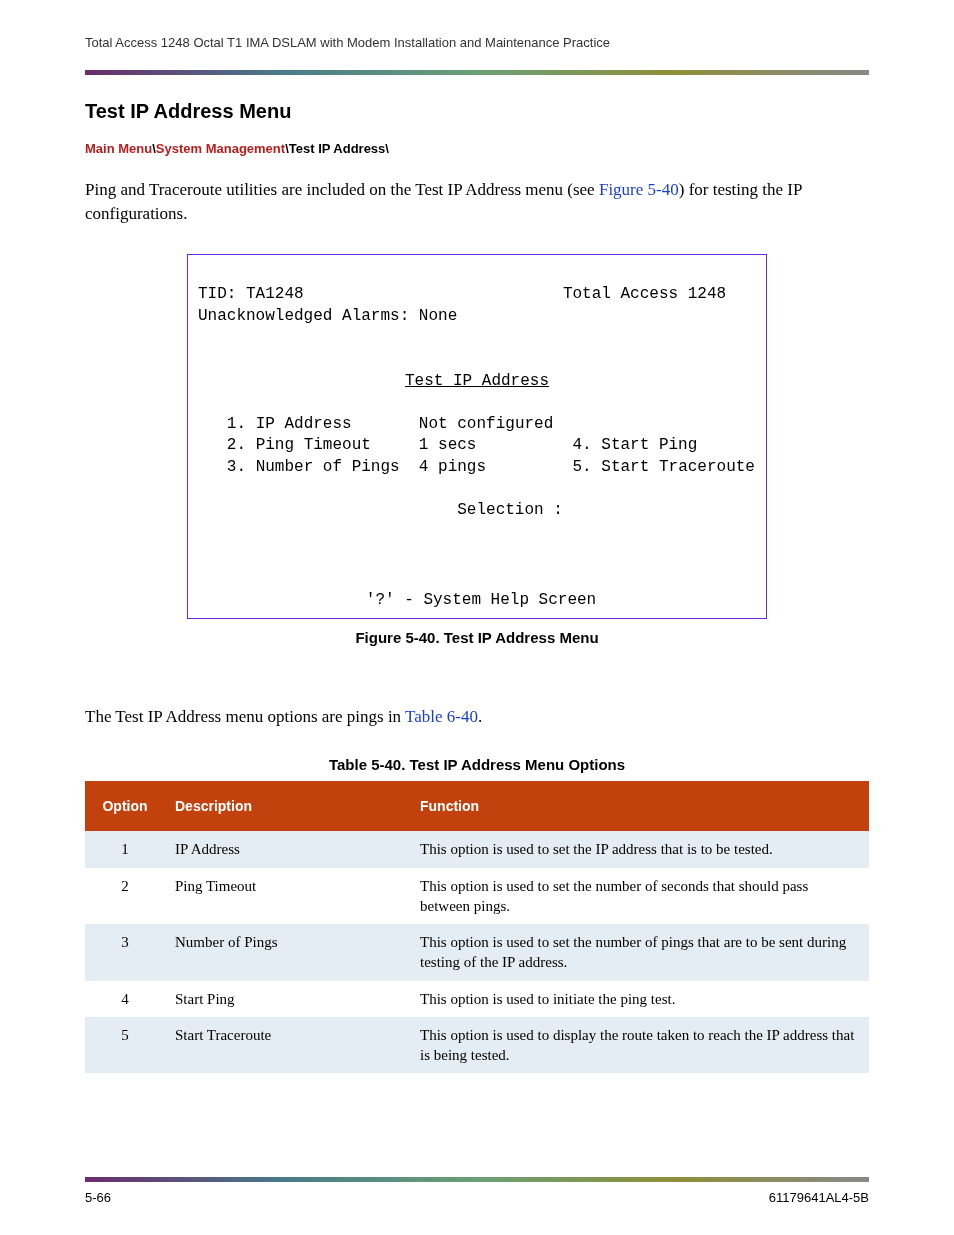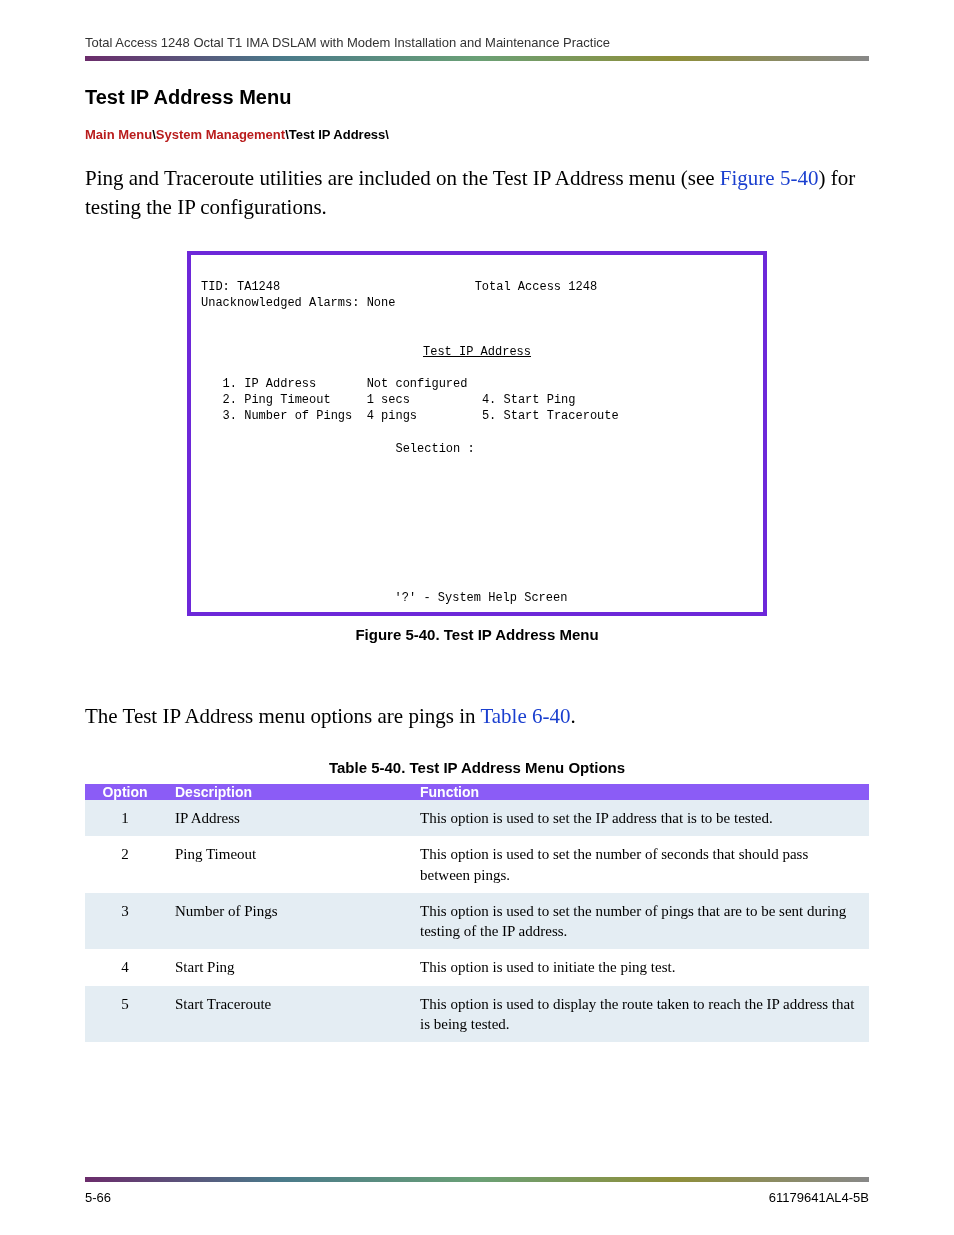--- a/index.html
+++ b/index.html
@@ -12,21 +12,21 @@
       position: relative;
       padding: 0;
     }
     .page {
       padding: 35px 85px 50px 85px;
     }
     .header {
       font-family: Arial, Helvetica, sans-serif;
       font-size: 13px;
       color: #333;
-      margin-bottom: 6px;
+      margin-bottom: 20px;
     }
     .header-rule {
       height: 5px;
       background: linear-gradient(to right, #6b2c6b 0%, #4a7a8a 25%, #6aa076 50%, #8f8f3a 75%, #888 100%);
       margin-bottom: 25px;
     }
     .section-title {
       font-family: Arial, Helvetica, sans-serif;
       font-size: 20px;
       font-weight: 900;
@@ -35,33 +35,33 @@
     .breadcrumb {
       font-family: Arial, Helvetica, sans-serif;
       font-size: 13px;
       font-weight: bold;
       margin-bottom: 22px;
     }
     .breadcrumb .link { color: #b91c1c; }
     .breadcrumb .sep { color: #000; }
     .breadcrumb .current { color: #000; }
     .body-text {
-      font-size: 21px;
+      font-size: 17px;
       line-height: 1.4;
       margin-bottom: 28px;
     }
     .body-text .link { color: #1a3fcf; }
     .terminal-wrap {
       margin: 0 auto 10px auto;
       width: 580px;
     }
     .terminal {
-      border: 4px solid #6d28d9;
+      border: 1px solid #6d28d9;
       font-family: 'Courier New', Courier, monospace;
-      font-size: 12px;
+      font-size: 16px;
       line-height: 1.35;
       padding: 8px 10px;
       white-space: pre;
       height: 365px;
       position: relative;
     }
     .terminal .t-title { text-align: center; }
     .terminal .t-under { text-decoration: underline; }
     .terminal .t-footer {
       position: absolute;
@@ -82,27 +82,27 @@
       font-size: 15px;
       font-weight: 900;
       text-align: center;
       margin-bottom: 8px;
     }
     table.options {
       width: 100%;
       border-collapse: collapse;
     }
     table.options thead th {
-      background: #8b5cf6;
+      background: #c2410c;
       color: #fff;
       font-family: Arial, Helvetica, sans-serif;
       font-size: 14px;
       font-weight: bold;
       text-align: left;
-      padding: 0 10px;
+      padding: 17px 10px;
     }
     table.options thead th:first-child { text-align: center; width: 80px; }
     table.options thead th:nth-child(2) { width: 245px; }
     table.options tbody td {
       font-size: 15px;
       padding: 8px 10px;
       vertical-align: top;
       line-height: 1.35;
     }
     table.options tbody td:first-child { text-align: center; }

